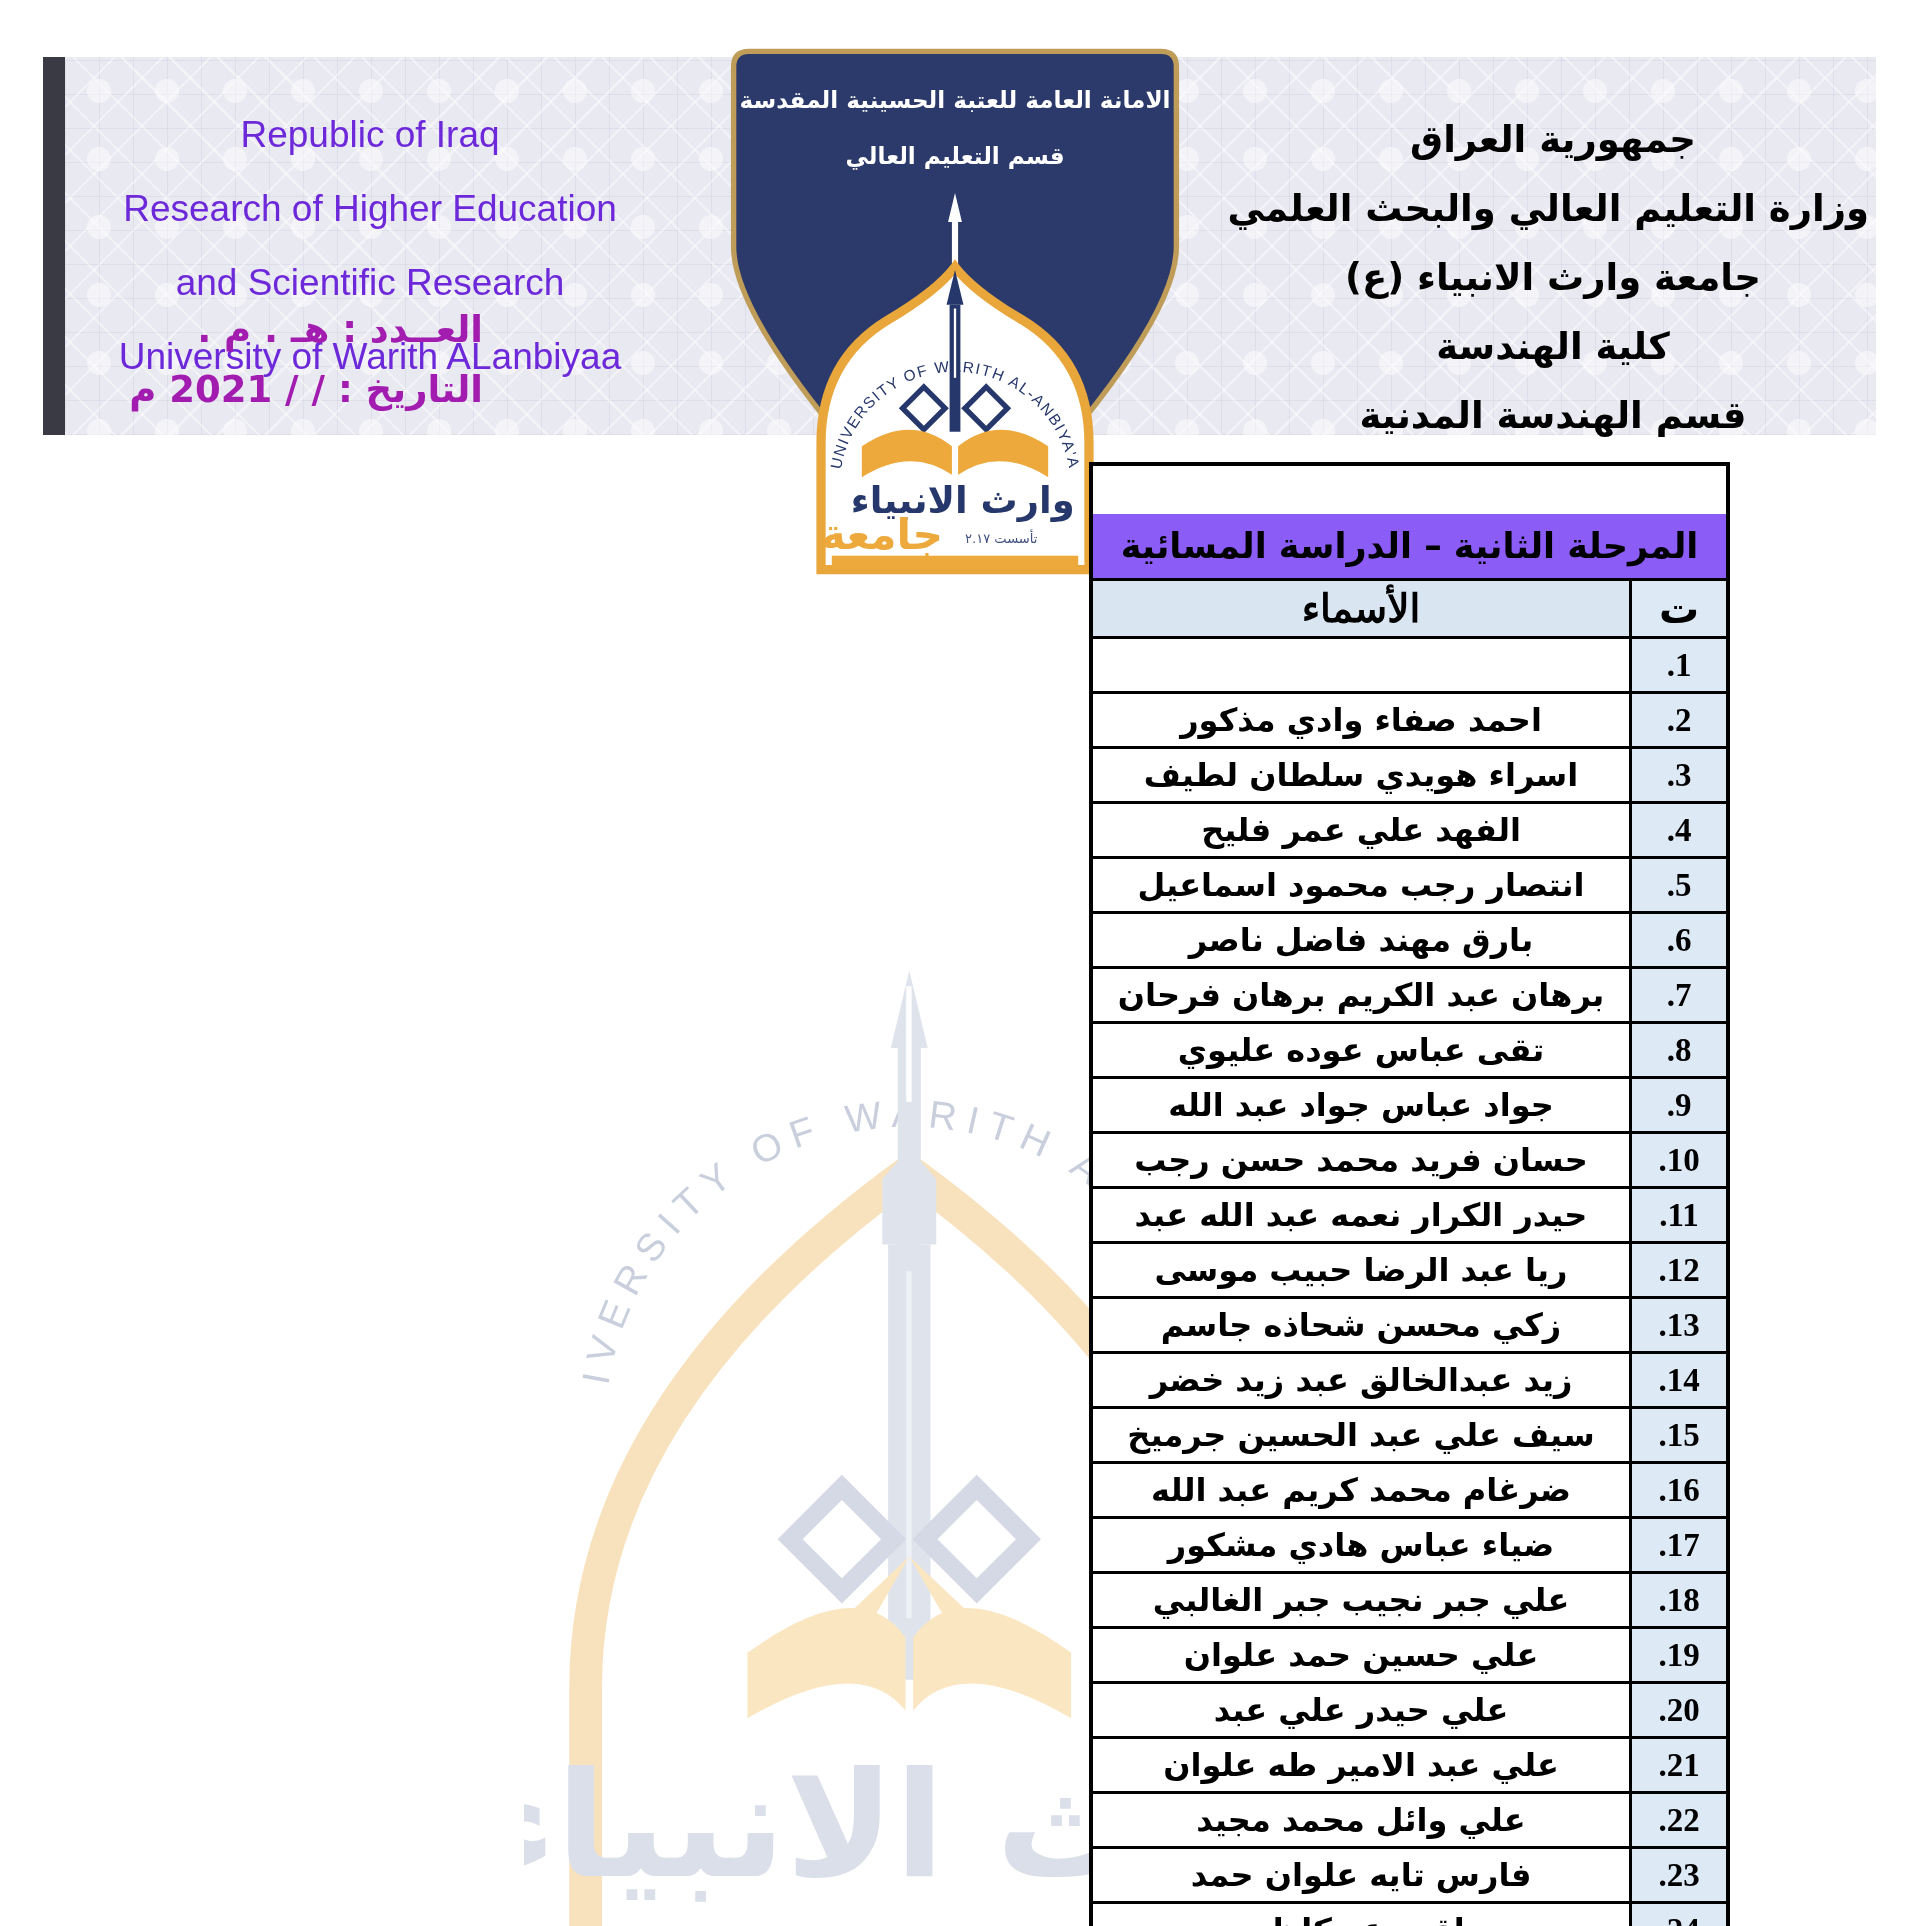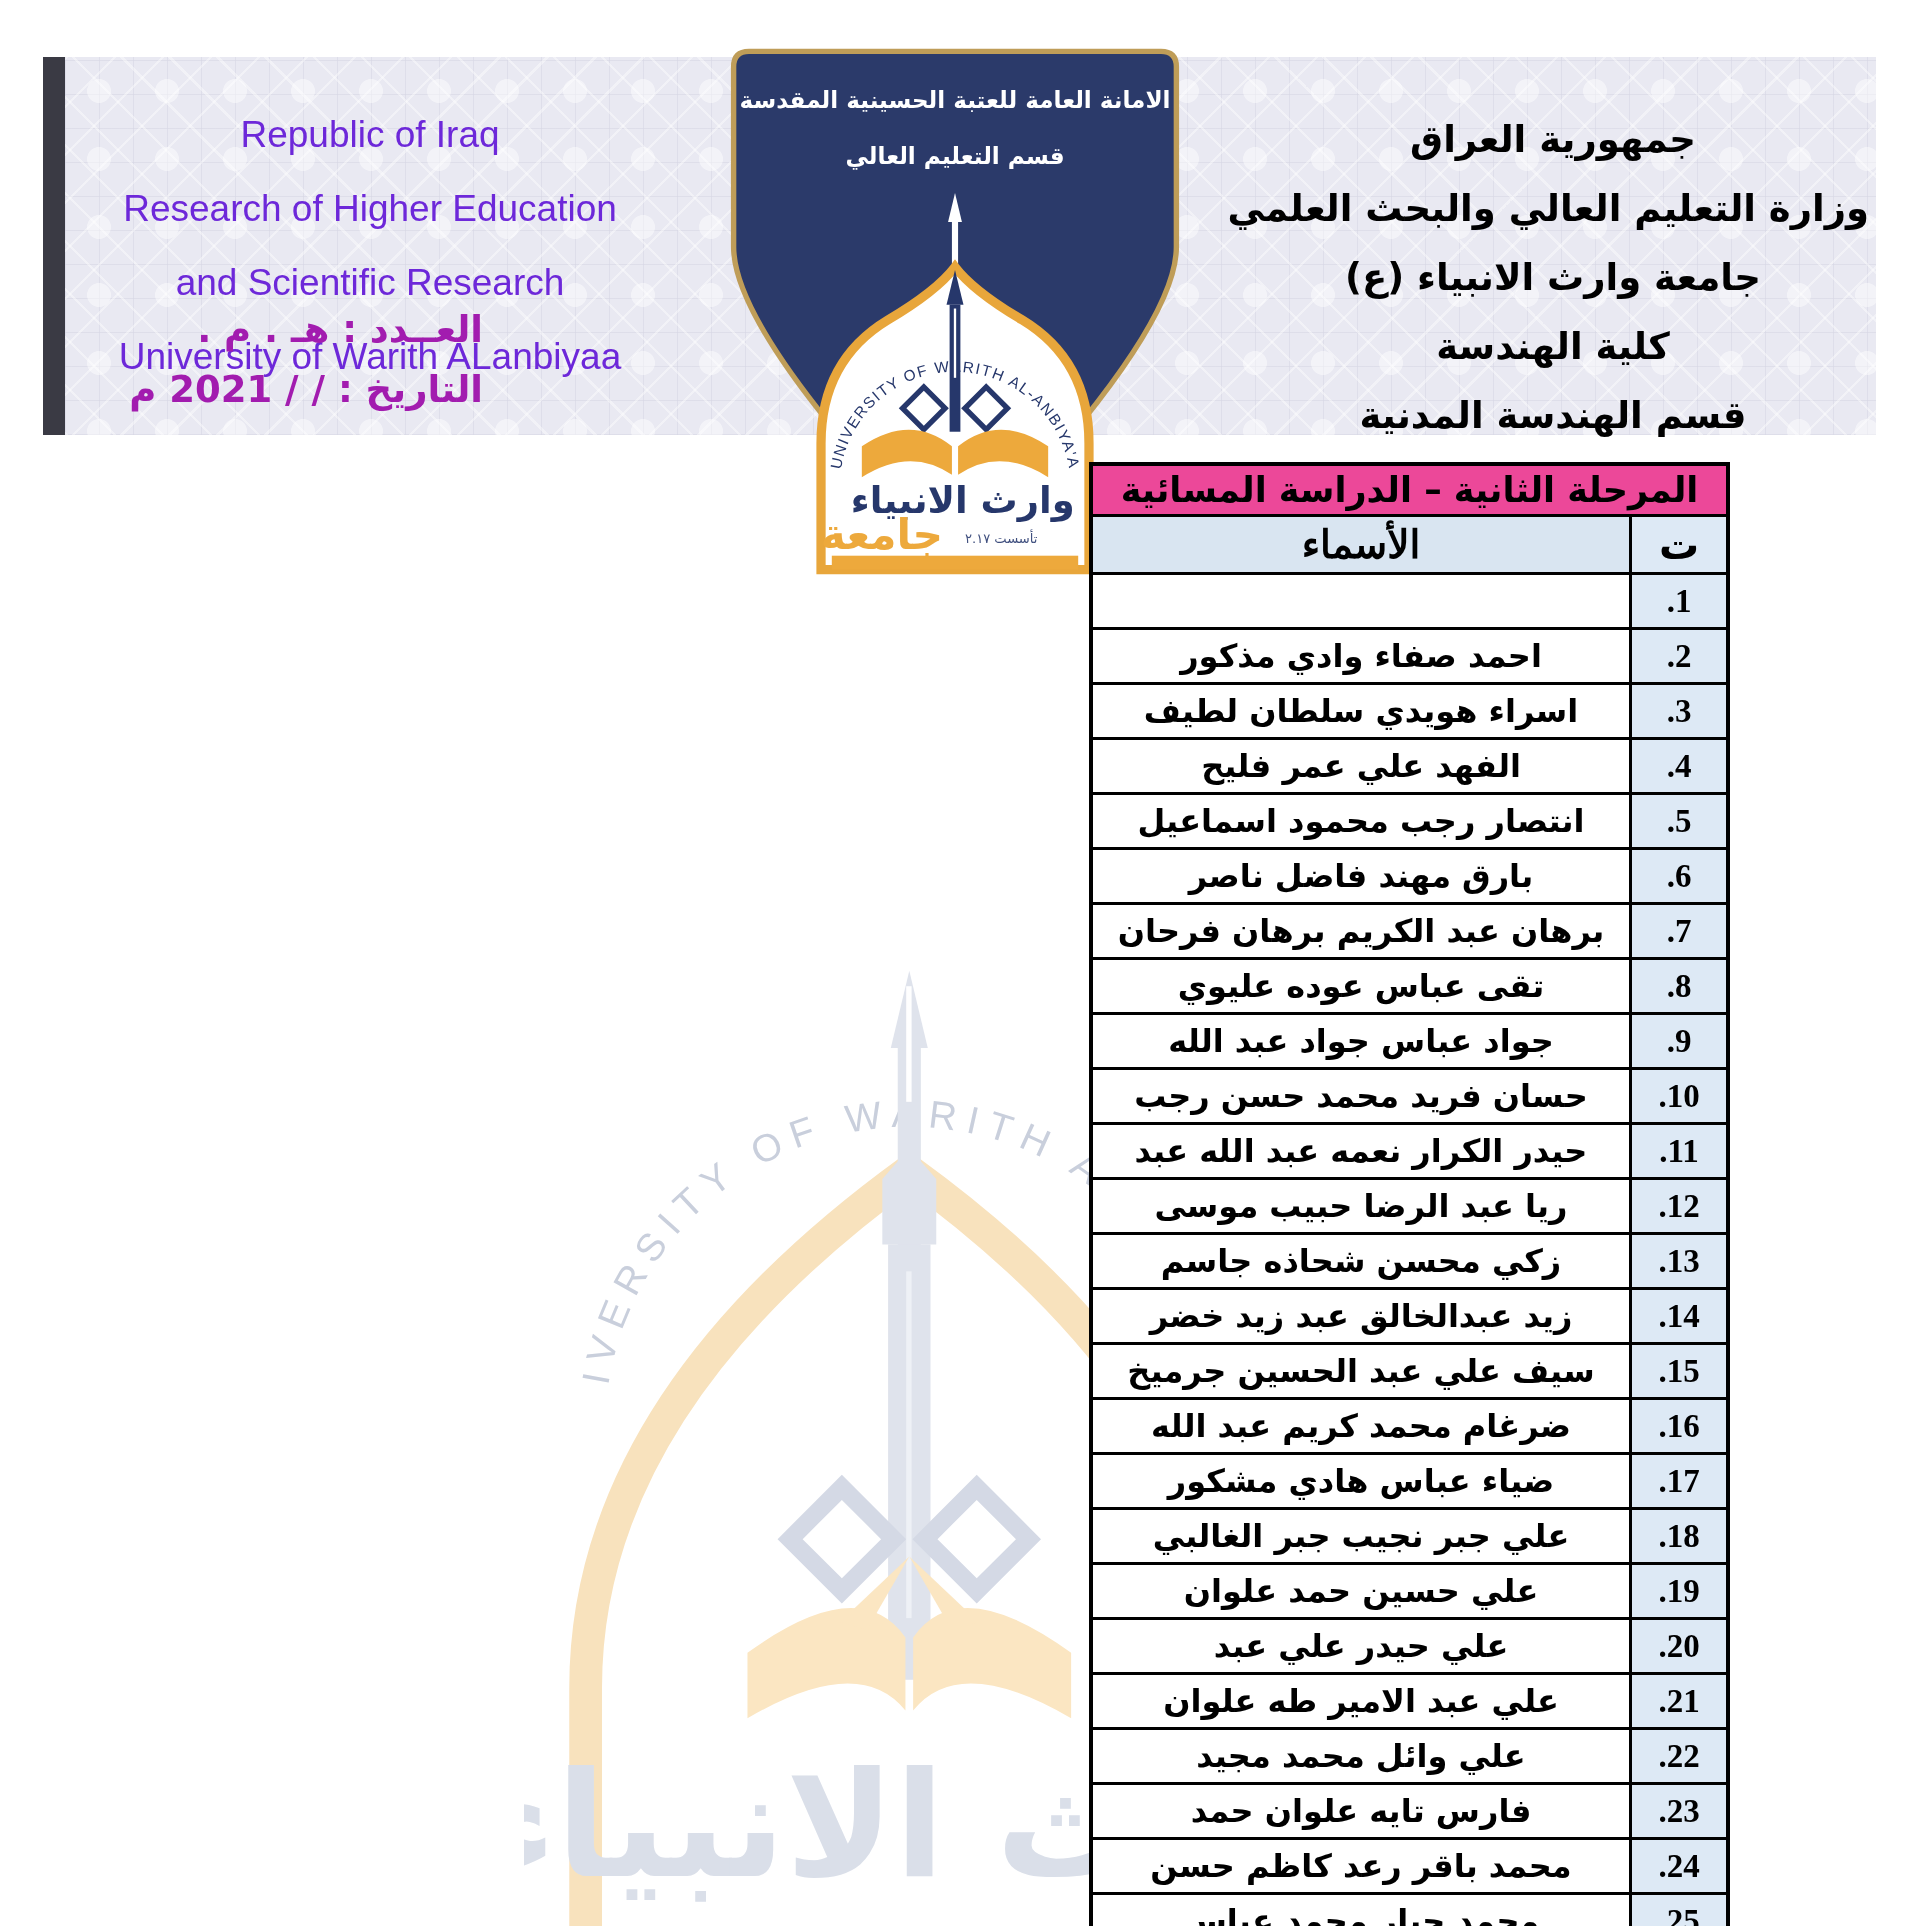--- a/index.html
+++ b/index.html
@@ -59,23 +59,23 @@
   .wm-svg{position:absolute;left:524px;top:940px;width:786px;height:1179px;z-index:1;}
 
   
   .tbl{
     position:absolute;left:1089px;top:462px;width:641px;
     box-sizing:border-box;
     border:4.6px solid #000;border-bottom-width:9.2px;
     background:#fff;direction:rtl;z-index:5;
   }
   .tbl-title{
-    height:48px;background:#ec4899;
-    display:flex;align-items:center;justify-content:center;
-    font-weight:bold;font-size:35px;color:#000;white-space:nowrap;
+    height:64px;background:#8b5cf6;
+    display:flex;align-items:center;justify-content:center;
+    font-weight:bold;font-size:35px;color:#000;white-space:nowrap;margin-top:48px;
   }
   .thead{display:flex;border-top:3.5px solid #000;}
   .h-num{
     width:97px;height:55px;background:#dde9f5;border-left:3.9px solid #000;
     display:flex;align-items:center;justify-content:center;
     font-weight:bold;font-size:40px;box-sizing:border-box;
   }
   .h-name{
     flex:1;height:55px;background:#d9e5f1;
     display:flex;align-items:center;justify-content:center;

